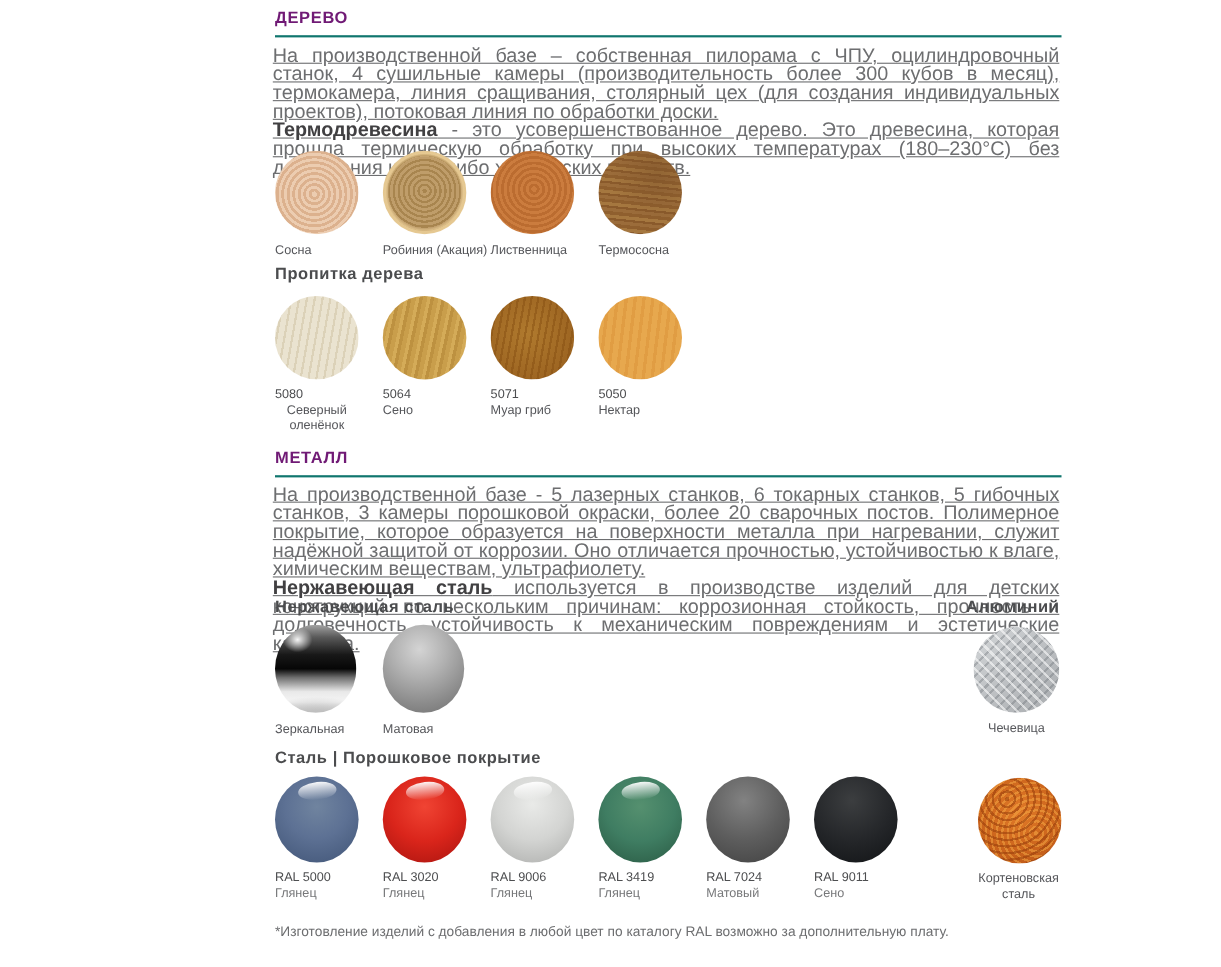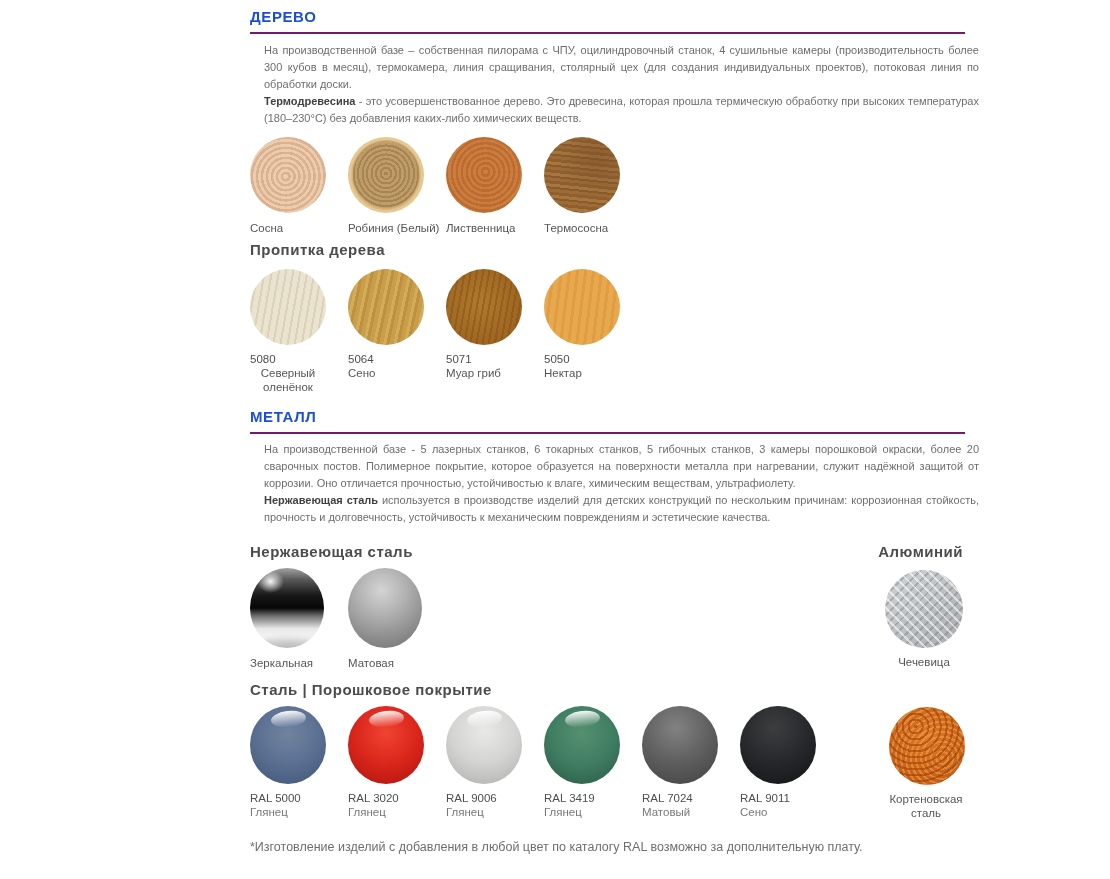--- a/index.html
+++ b/index.html
@@ -3,31 +3,31 @@
 <meta charset="utf-8">
 <style>
   * { margin:0; padding:0; box-sizing:border-box; }
   html,body { background:#ffffff; }
   body { font-family:"Liberation Sans", sans-serif; color:#6d6e70; }
   #page { position:relative; width:1110px; height:879px; background:#fff; overflow:hidden; }
 
   
   .section-title {
     position:absolute; left:250px; width:715px;
-    font-size:15px; font-weight:bold; color:#1d4ed8; letter-spacing:.6px;
-    padding-bottom:7px; border-bottom:2px solid #701a75;
+    font-size:15px; font-weight:bold; color:#701a75; letter-spacing:.6px;
+    padding-bottom:7px; border-bottom:2px solid #0f766e;
   }
   .sub-title {
     position:absolute; font-size:15px; color:#4b4c4e; letter-spacing:.5px;
   }
 
   
   .body-text {
-    position:absolute; left:264px; width:715px;
-    font-size:11px; line-height:17px; text-align:justify; color:#6d6e70;
+    position:absolute; left:248px; width:715px;
+    font-size:18px; line-height:17px; text-align:justify; color:#6d6e70;text-decoration:underline;
   }
   .body-text .lead { font-weight:bold; color:#414042; }
 
   
   .swatch-row { position:absolute; left:250px; display:flex; gap:22px; }
   .cell { width:76px; display:flex; flex-direction:column; align-items:flex-start; }
   .cell .lbl {
     margin-top:8px; font-size:11.5px; line-height:14px; color:#55565a;
     text-align:center; white-space:nowrap;
   }
@@ -109,21 +109,21 @@
     <p><span class="lead">Термодревесина</span><span> - это усовершенствованное дерево. Это древесина, которая прошла термическую обработку при высоких температурах (180–230°С) без добавления каких-либо химических веществ.</span></p>
   </div>
 
   <div class="swatch-row" style="top:137px;">
     <div class="cell">
       <div class="disc w-sosna"></div>
       <div class="lbl">Сосна</div>
     </div>
     <div class="cell">
       <div class="disc w-robinia"></div>
-      <div class="lbl">Робиния (Белый)</div>
+      <div class="lbl">Робиния (Акация)</div>
     </div>
     <div class="cell">
       <div class="disc w-larch"></div>
       <div class="lbl">Лиственница</div>
     </div>
     <div class="cell">
       <div class="disc w-thermo"></div>
       <div class="lbl">Термососна</div>
     </div>
   </div>

